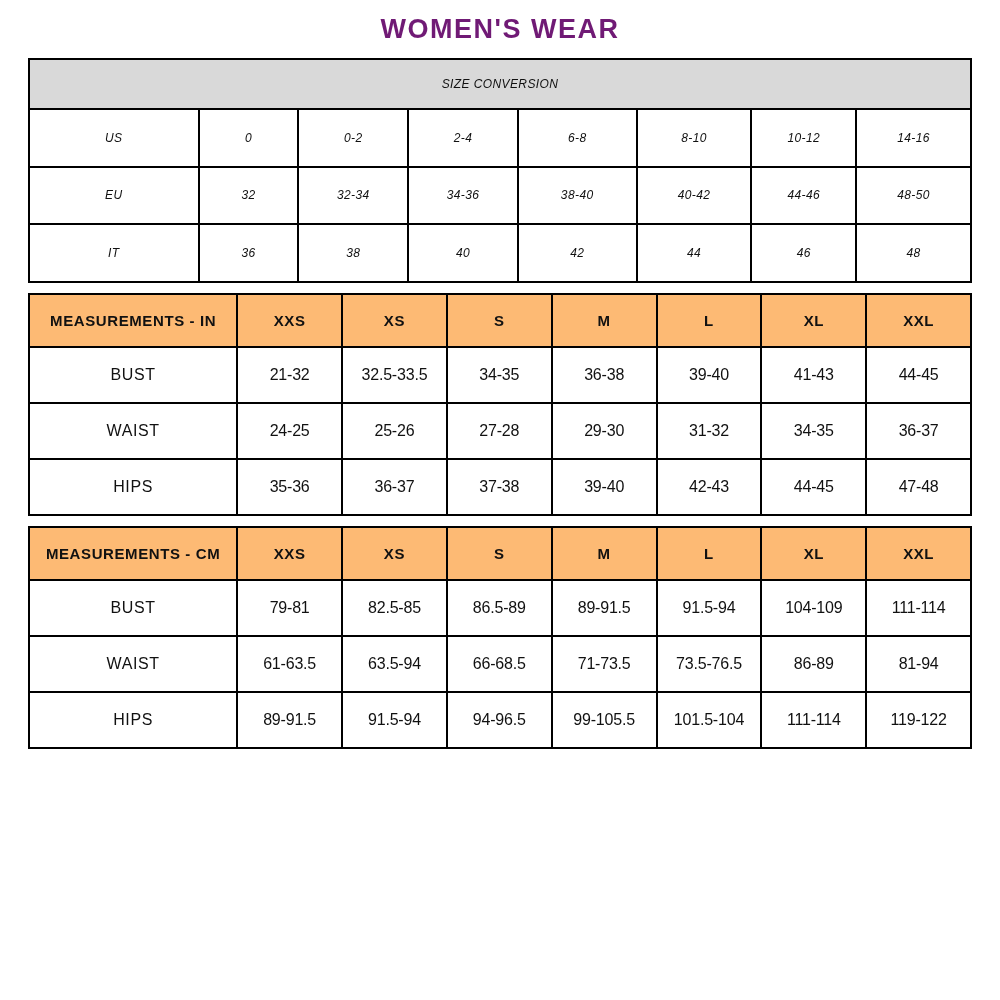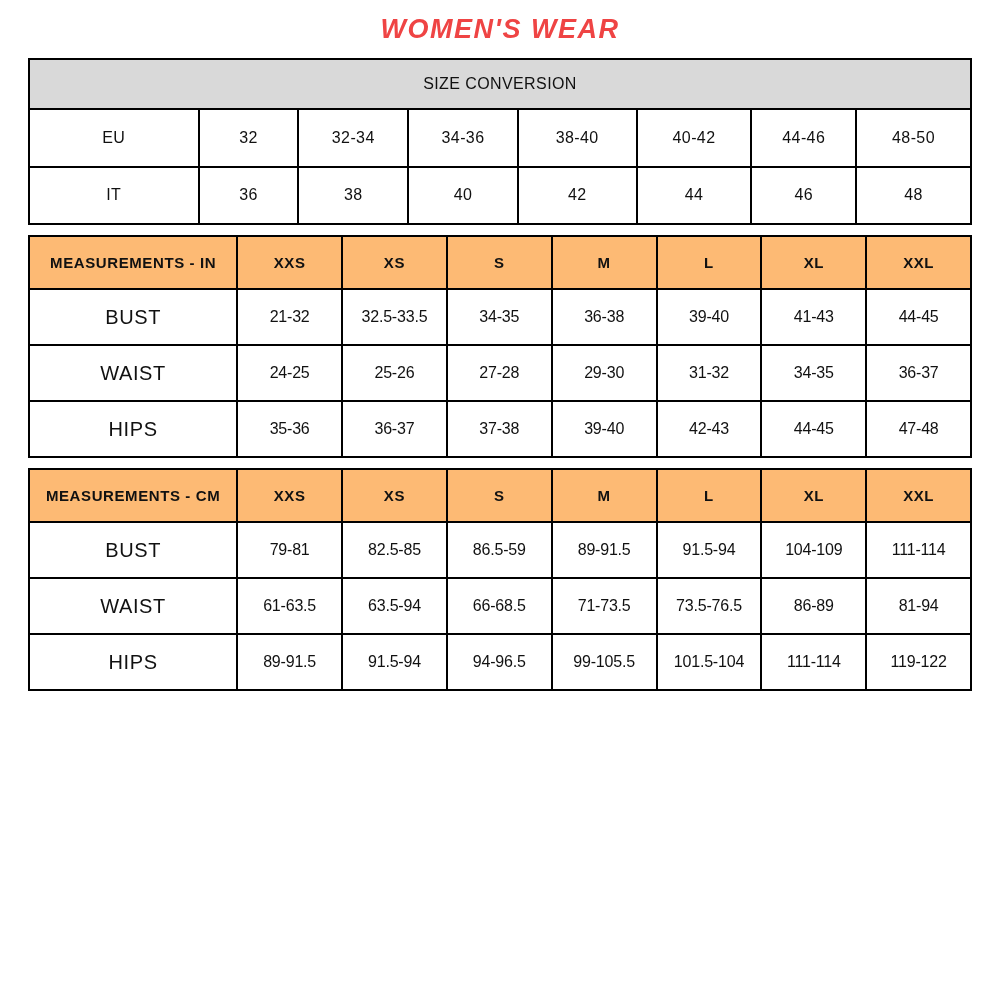--- a/index.html
+++ b/index.html
@@ -15,23 +15,22 @@
     height: 1000px;
     background: #ffffff;
     box-sizing: border-box;
     padding: 12px 28px 0 28px;
   }
   .page-title {
     text-align: center;
     font-size: 27px;
     font-weight: 700;
     letter-spacing: 1.5px;
-    color: #ef4444;
+    color: #701a75;
     margin: 2px 0 13px 0;
-    font-style: italic;
   }
   table {
     width: 100%;
     border-collapse: collapse;
     table-layout: fixed;
   }
   table, th, td {
     border: 2px solid #000000;
   }
   td, th {
@@ -46,36 +45,37 @@
   .conv-title-cell {
     background: #d9d9d9;
     height: 48px;
     font-size: 15px;
     font-weight: 700;
     letter-spacing: 0.8px;
   }
   .conv-table .hdr-row td { height: 53px; }
   .conv-table .data-row td { height: 55.5px; }
   .conv-table td {
-    font-size: 16px;
+    font-size: 12px;
     font-weight: 500;
     letter-spacing: 0.4px;
+    font-style: italic;
   }
 
   
   .meas-table thead td {
     background: #fdba74;
     height: 51px;
     font-size: 15px;
     font-weight: 700;
     letter-spacing: 0.6px;
   }
   .meas-table tbody td { height: 54px; }
   .meas-table tbody .row-label {
-    font-size: 20px;
+    font-size: 16px;
     font-weight: 500;
     letter-spacing: 0.6px;
   }
   .meas-table tbody .value-cell {
     font-size: 16px;
     font-weight: 400;
     letter-spacing: -0.2px;
   }
 </style>
 </head>
@@ -96,20 +96,30 @@
         <col style="width:11.1%">
         <col style="width:12.2%">
     </colgroup>
     <thead>
       <tr>
         <td class="conv-title-cell" colspan="8">SIZE CONVERSION</td>
       </tr>
     </thead>
     <tbody>
         <tr class="data-row">
+          <td class="row-label">US</td>
+          <td class="value-cell">0</td>
+          <td class="value-cell">0-2</td>
+          <td class="value-cell">2-4</td>
+          <td class="value-cell">6-8</td>
+          <td class="value-cell">8-10</td>
+          <td class="value-cell">10-12</td>
+          <td class="value-cell">14-16</td>
+        </tr>
+        <tr class="data-row">
           <td class="row-label">EU</td>
           <td class="value-cell">32</td>
           <td class="value-cell">32-34</td>
           <td class="value-cell">34-36</td>
           <td class="value-cell">38-40</td>
           <td class="value-cell">40-42</td>
           <td class="value-cell">44-46</td>
           <td class="value-cell">48-50</td>
         </tr>
         <tr class="data-row">
@@ -207,21 +217,21 @@
           <td>L</td>
           <td>XL</td>
           <td>XXL</td>
         </tr>
     </thead>
     <tbody>
         <tr>
           <td class="row-label">BUST</td>
           <td class="value-cell">79-81</td>
           <td class="value-cell">82.5-85</td>
-          <td class="value-cell">86.5-59</td>
+          <td class="value-cell">86.5-89</td>
           <td class="value-cell">89-91.5</td>
           <td class="value-cell">91.5-94</td>
           <td class="value-cell">104-109</td>
           <td class="value-cell">111-114</td>
         </tr>
         <tr>
           <td class="row-label">WAIST</td>
           <td class="value-cell">61-63.5</td>
           <td class="value-cell">63.5-94</td>
           <td class="value-cell">66-68.5</td>

